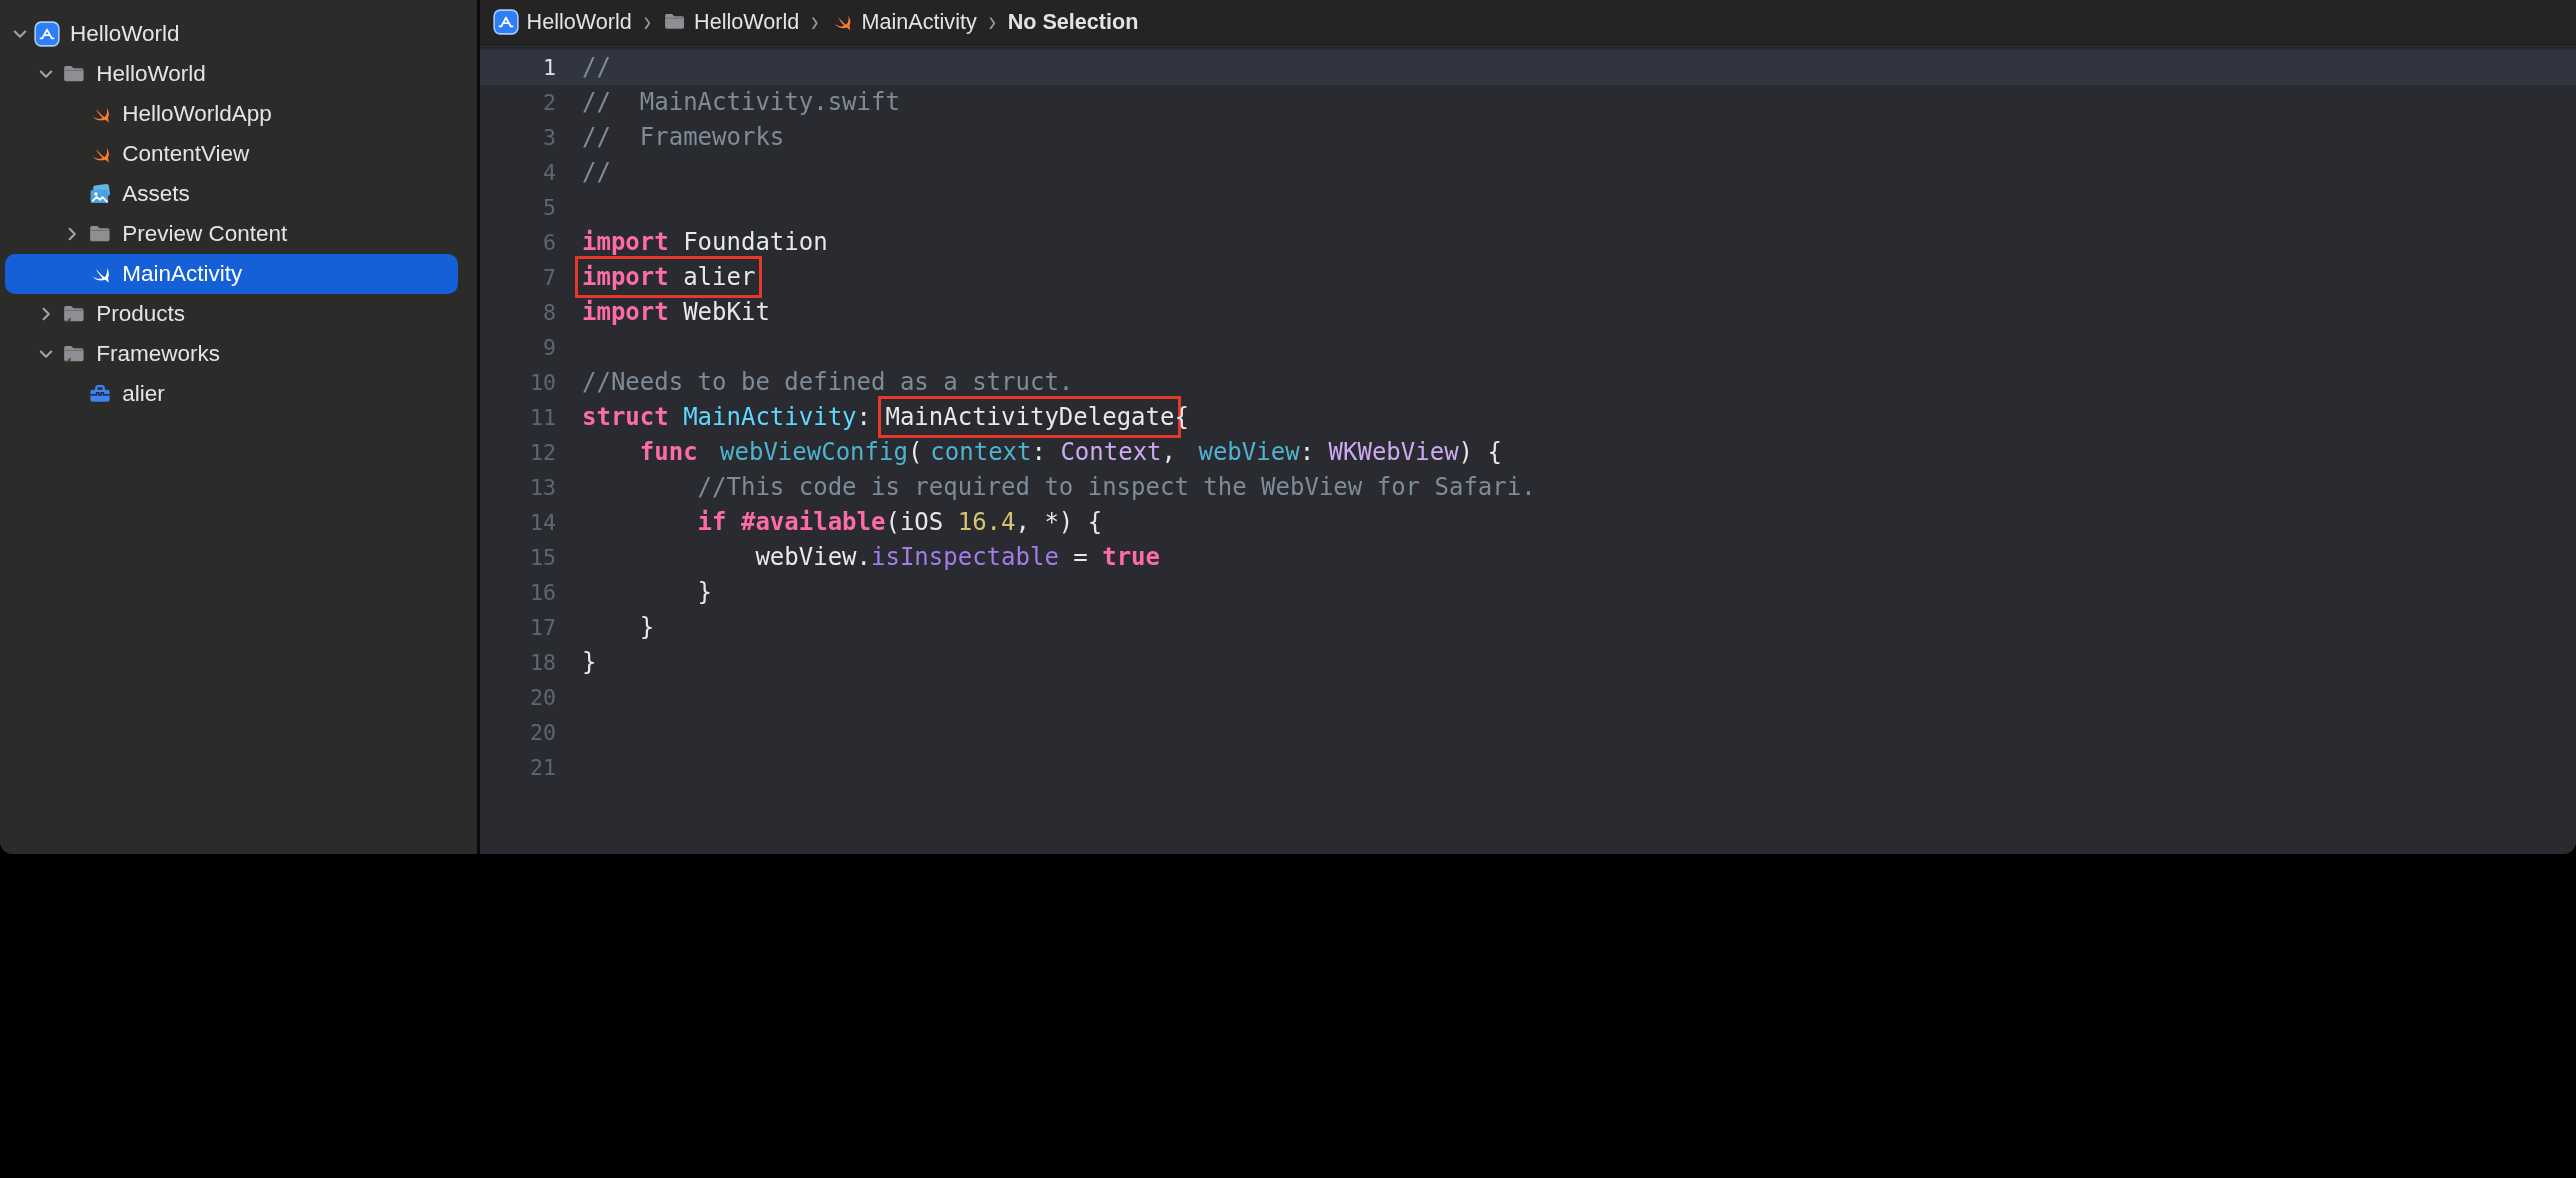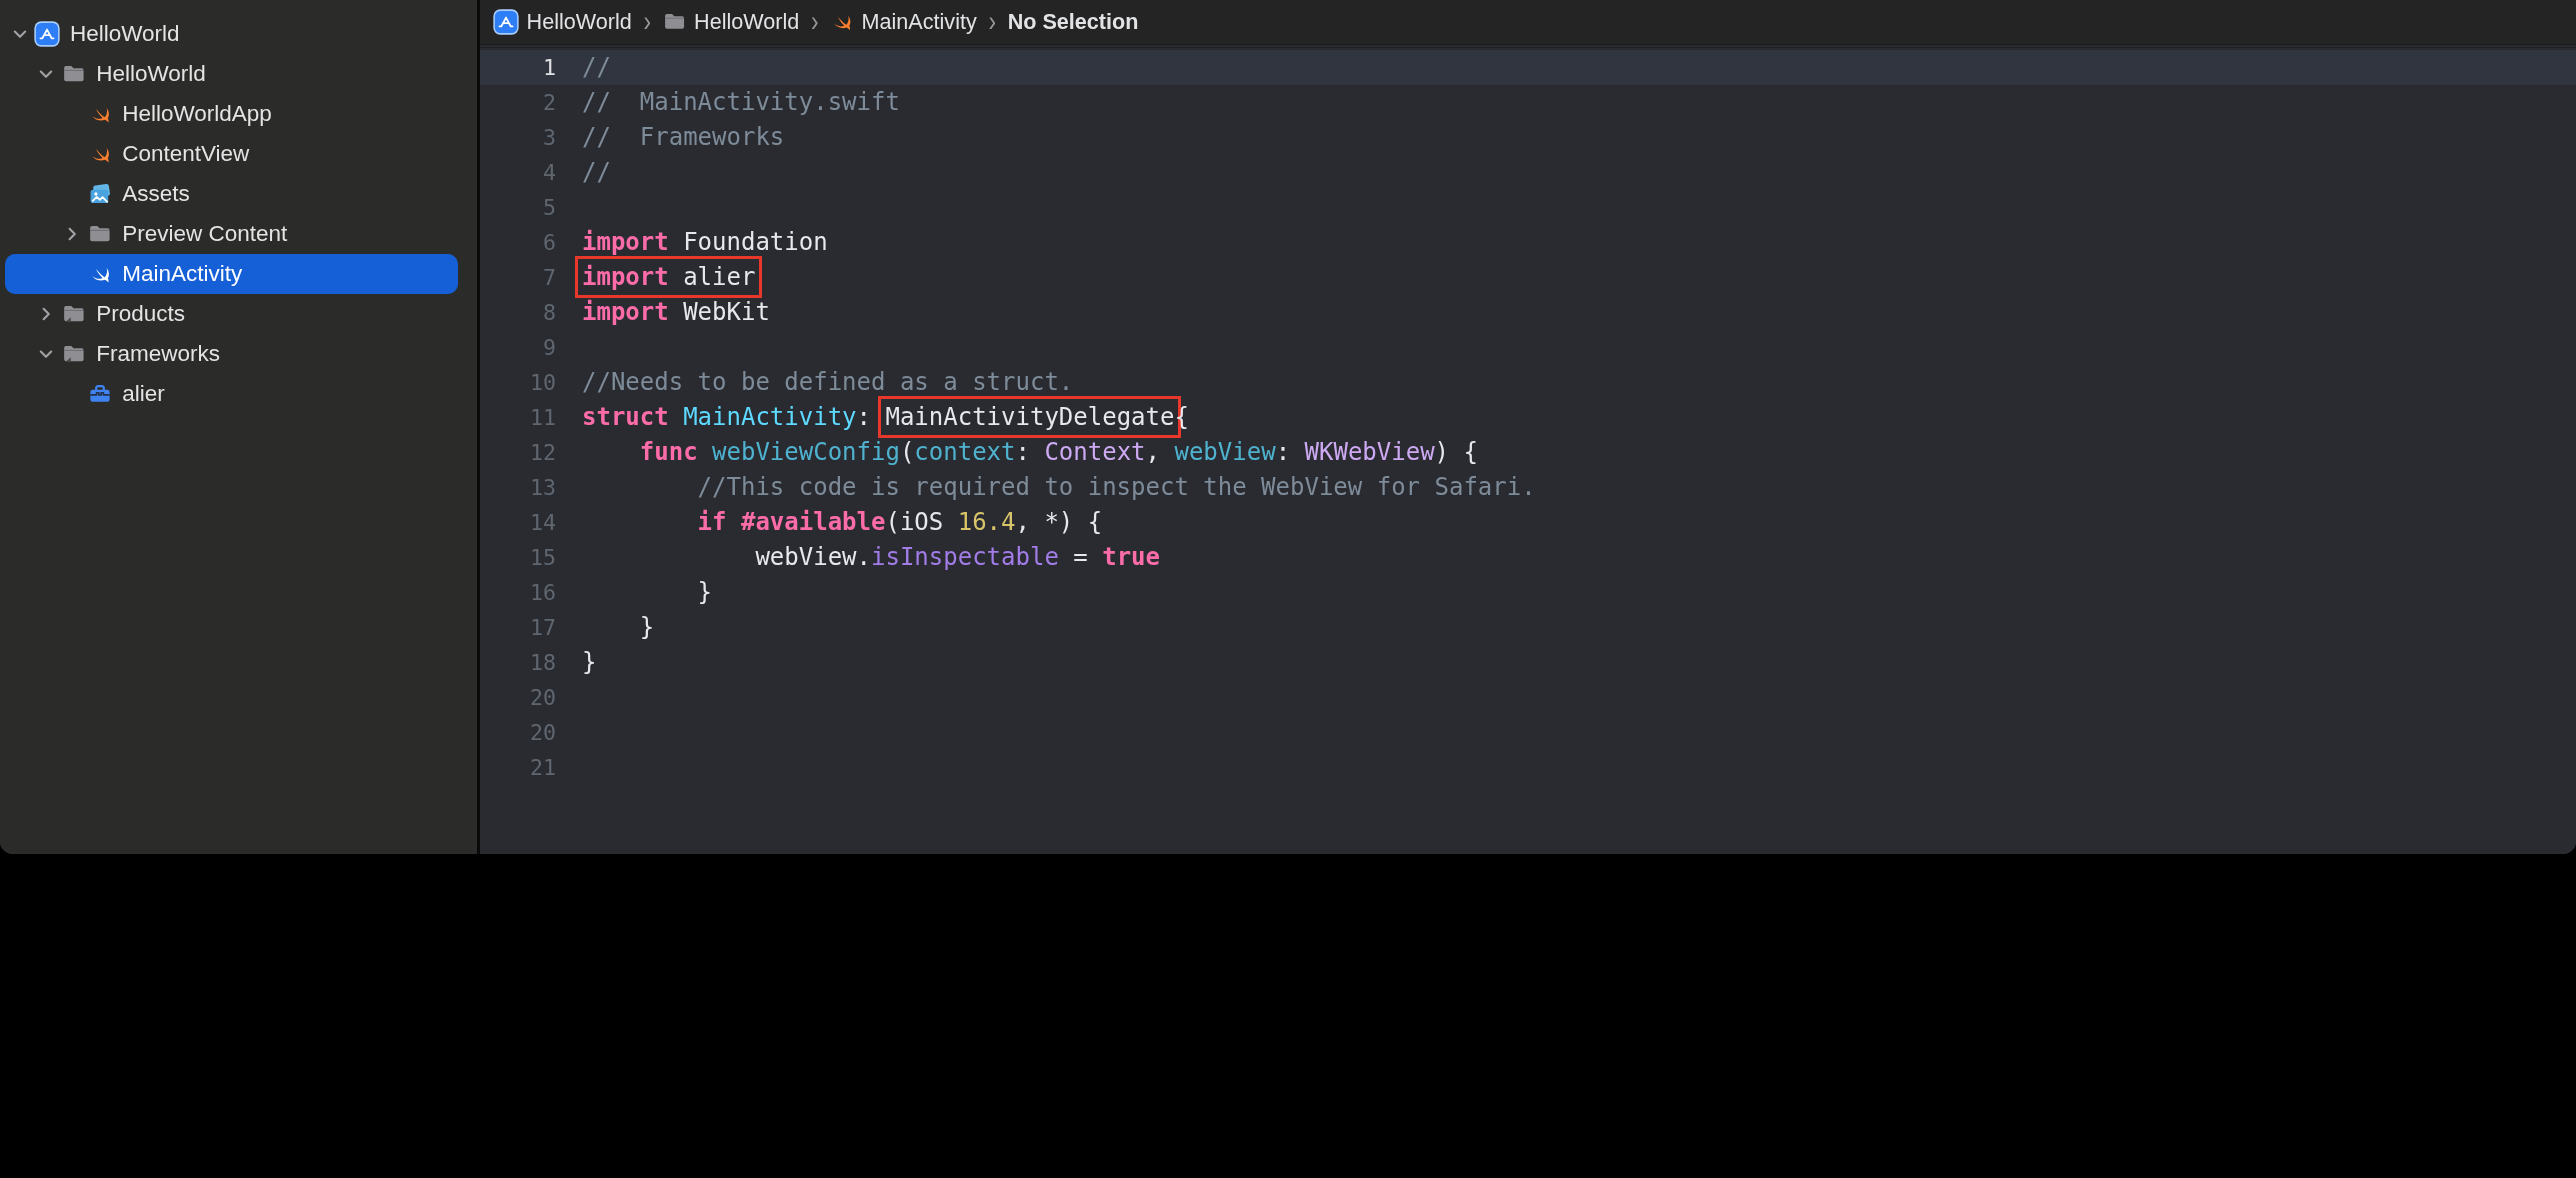--- a/index.html
+++ b/index.html
@@ -46,21 +46,21 @@
   .code-line.current { background:#303540; }
   .gutter { width:76px; flex:0 0 76px; text-align:right; color:#60666F;
     font-size:21.6px; cursor:pointer; }
   .current .gutter { color:#DFE1E3; }
   .code-text { margin-left:26px; display:flex; align-items:center; }
 
   .c-pl { color:#E7E8EB; }
   .c-kw { color:#FC6CA8; font-weight:bold; }
   .c-cm { color:#7E8B99; }
   .c-pc { color:#5ED9FF; }
-  .c-dc { color:#4FB3CF; }
+  .c-dc { color:#4FB3CF;margin-left:8px; }
   .c-ty { color:#CDA9F2; }
   .c-pr { color:#A27CE8; }
   .c-nu { color:#D8C56A; }
 
   .red-box { outline:3.6px solid #E8382B; outline-offset:4.5px; display:inline-block; }
 </style>
 </head>
 <body>
 
 <div class="window">

